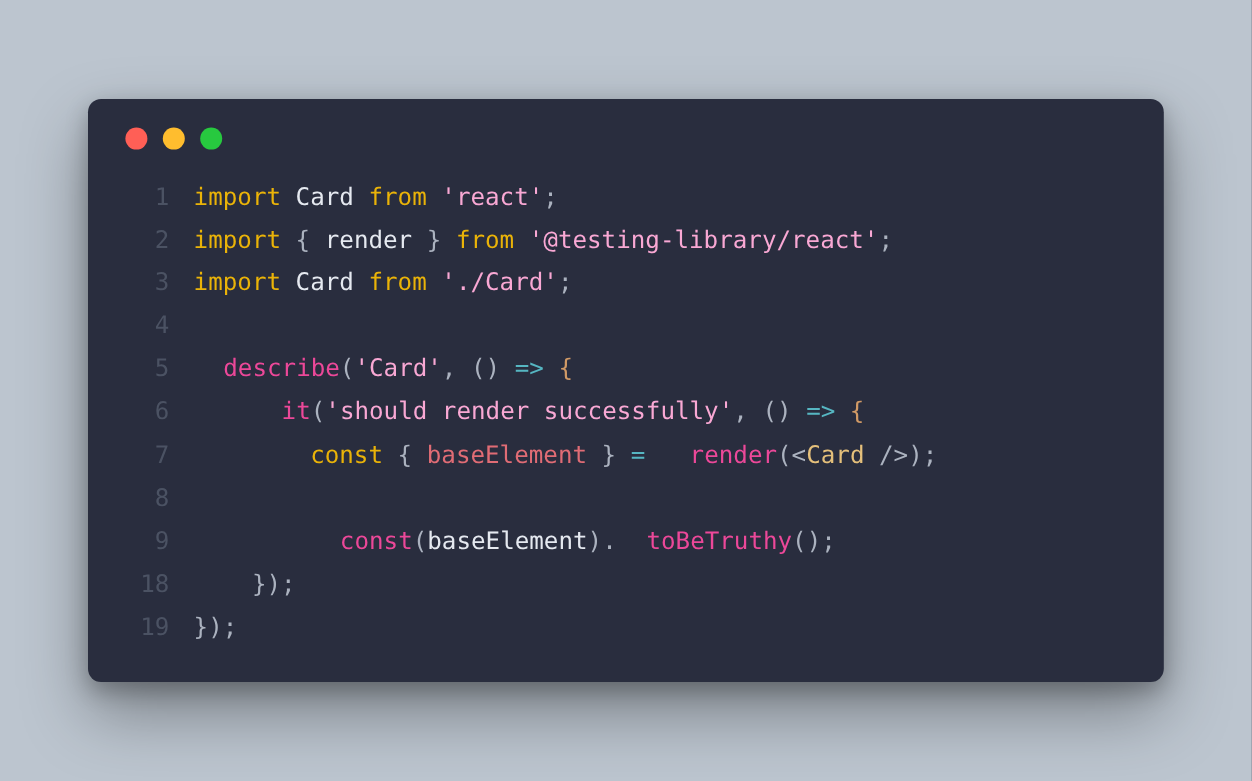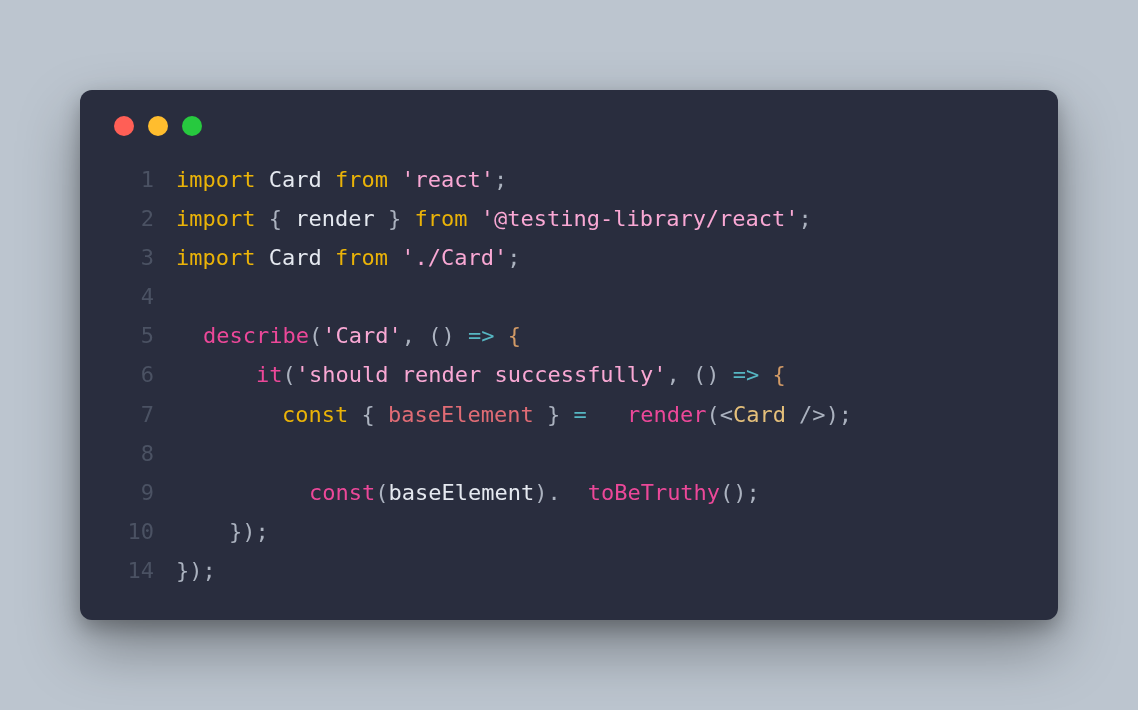--- a/index.html
+++ b/index.html
@@ -56,16 +56,16 @@
   <div class="code" id="code">
       <div class="line"><span class="ln">1</span><span><span class="tok kw">import</span><span class="tok pun"> </span><span class="tok id">Card</span><span class="tok pun"> </span><span class="tok kw">from</span><span class="tok pun"> </span><span class="tok str">'react'</span><span class="tok pun">;</span></span></div>
       <div class="line"><span class="ln">2</span><span><span class="tok kw">import</span><span class="tok pun"> { </span><span class="tok id">render</span><span class="tok pun"> } </span><span class="tok kw">from</span><span class="tok pun"> </span><span class="tok str">'@testing-library/react'</span><span class="tok pun">;</span></span></div>
       <div class="line"><span class="ln">3</span><span><span class="tok kw">import</span><span class="tok pun"> </span><span class="tok id">Card</span><span class="tok pun"> </span><span class="tok kw">from</span><span class="tok pun"> </span><span class="tok str">'./Card'</span><span class="tok pun">;</span></span></div>
       <div class="line"><span class="ln">4</span><span> </span></div>
       <div class="line"><span class="ln">5</span><span><span class="tok fn">describe</span><span class="tok pun">(</span><span class="tok str">'Card'</span><span class="tok pun">, </span><span class="tok pun">()</span><span class="tok pun"> </span><span class="tok op">=&gt;</span><span class="tok pun"> </span><span class="tok par">{</span></span></div>
       <div class="line"><span class="ln">6</span><span><span class="tok pun">    </span><span class="tok fn">it</span><span class="tok pun">(</span><span class="tok str">'should render successfully'</span><span class="tok pun">, </span><span class="tok pun">()</span><span class="tok pun"> </span><span class="tok op">=&gt;</span><span class="tok pun"> </span><span class="tok par">{</span></span></div>
       <div class="line"><span class="ln">7</span><span><span class="tok pun">        </span><span class="tok kw">const</span><span class="tok pun"> { </span><span class="tok var">baseElement</span><span class="tok pun"> } </span><span class="tok op">=</span><span class="tok pun"> </span><span class="tok fn">render</span><span class="tok pun">(</span><span class="tok pun">&lt;</span><span class="tok tag">Card</span><span class="tok pun"> /&gt;</span><span class="tok pun">);</span></span></div>
       <div class="line"><span class="ln">8</span><span> </span></div>
       <div class="line"><span class="ln">9</span><span><span class="tok pun">        </span><span class="tok fn">const</span><span class="tok pun">(</span><span class="tok id">baseElement</span><span class="tok pun">).</span><span class="tok fn">toBeTruthy</span><span class="tok pun">();</span></span></div>
-      <div class="line"><span class="ln">10</span><span><span class="tok pun">    </span><span class="tok pun">});</span></span></div>
-      <div class="line"><span class="ln">14</span><span><span class="tok pun">});</span></span></div>
+      <div class="line"><span class="ln">18</span><span><span class="tok pun">    </span><span class="tok pun">});</span></span></div>
+      <div class="line"><span class="ln">19</span><span><span class="tok pun">});</span></span></div>
     </div>
 </div>
 
 </body></html>

